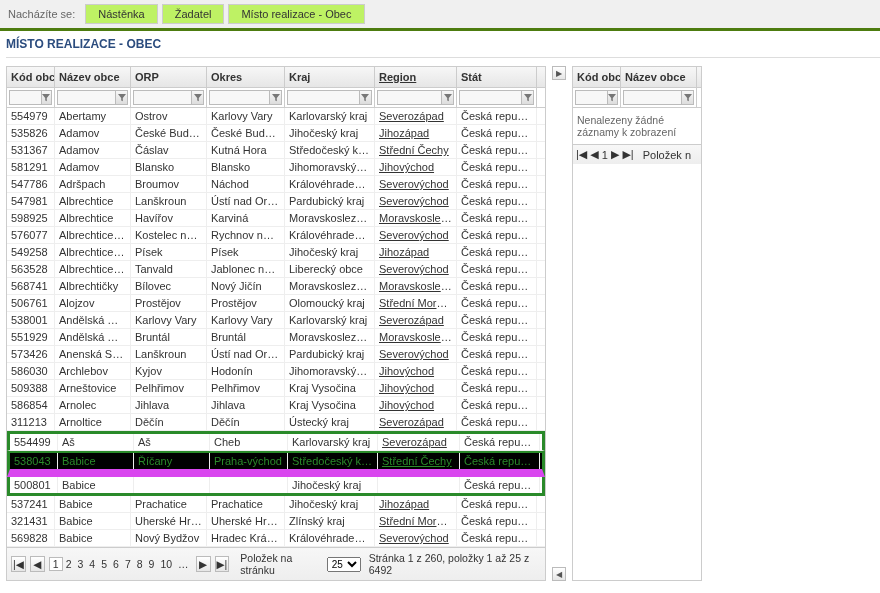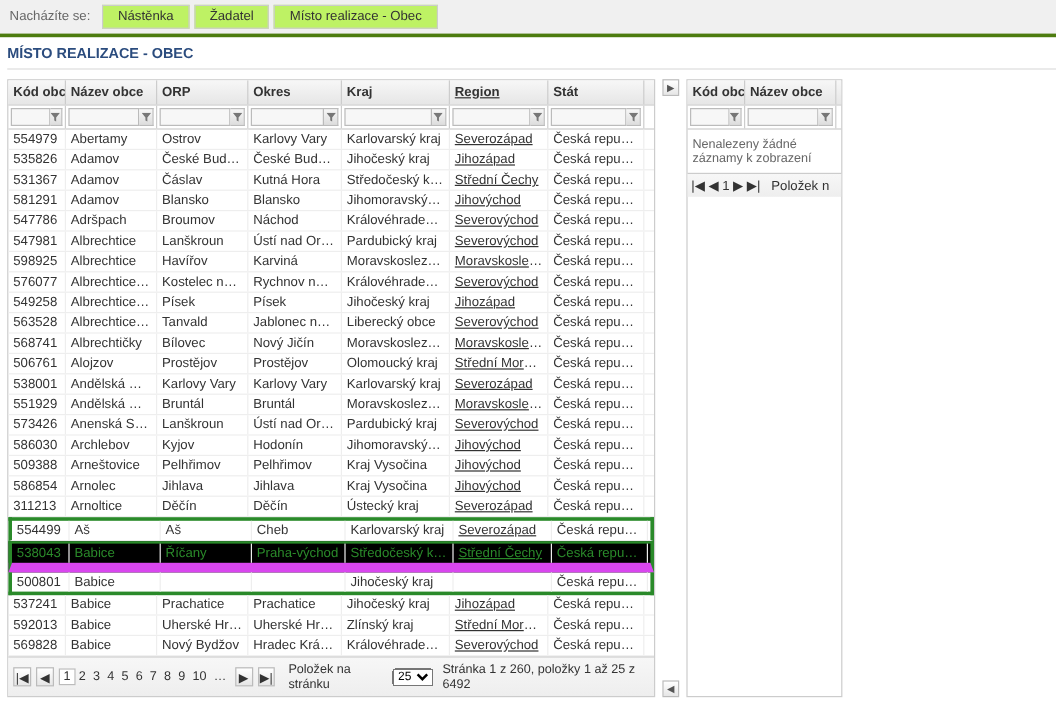--- a/index.html
+++ b/index.html
@@ -339,21 +339,21 @@
             <div class="grid-row">
               <div class="cell c0">537241</div>
               <div class="cell c1">Babice</div>
               <div class="cell c2">Prachatice</div>
               <div class="cell c3">Prachatice</div>
               <div class="cell c4">Jihočeský kraj</div>
               <div class="cell c5">Jihozápad</div>
               <div class="cell c6">Česká republika</div>
             </div>
             <div class="grid-row">
-              <div class="cell c0">592013</div>
+              <div class="cell c0">321431</div>
               <div class="cell c1">Babice</div>
               <div class="cell c2">Uherské Hradiště</div>
               <div class="cell c3">Uherské Hradiště</div>
               <div class="cell c4">Zlínský kraj</div>
               <div class="cell c5">Střední Morava</div>
               <div class="cell c6">Česká republika</div>
             </div>
             <div class="grid-row">
               <div class="cell c0">569828</div>
               <div class="cell c1">Babice</div>

